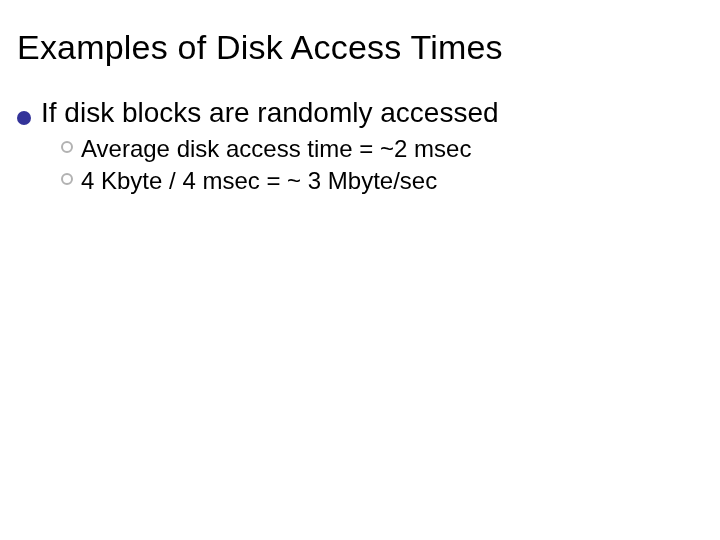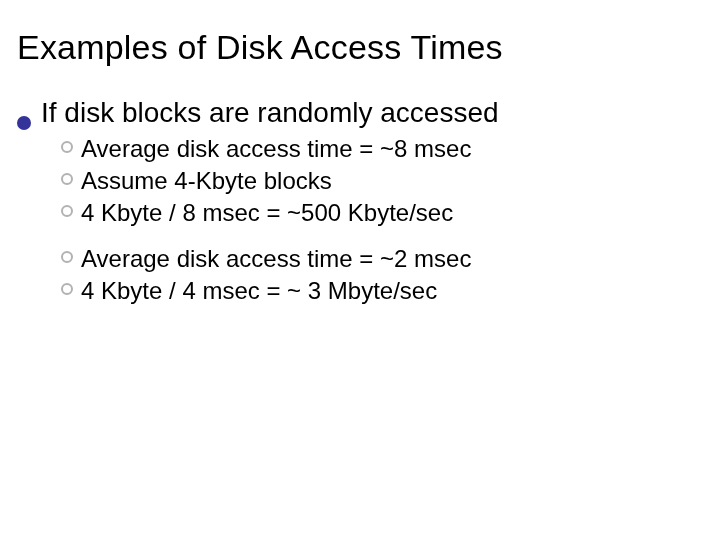--- a/index.html
+++ b/index.html
@@ -1,50 +1,36 @@
 <!DOCTYPE html>
 <html><head>
 <meta charset="utf-8">
 <style>
   * { margin: 0; padding: 0; box-sizing: border-box; }
   html, body { width: 720px; height: 540px; background: #fff; font-family: Arial, Helvetica, sans-serif; color: #000; }
   .slide { width: 720px; height: 540px; padding: 28px 28px 28px 17px; }
   .title { font-size: 34px; font-weight: 400; margin-bottom: 28px; letter-spacing: 0.2px; }
-  .bullet-l1 { display: flex; align-items: flex-end; margin-top: 6px; margin-bottom: 4px; }
+  .bullet-l1 { display: flex; align-items: center; margin-top: 6px; margin-bottom: 4px; }
   .dot { width: 14px; height: 14px; border-radius: 50%; background: #333399; flex: 0 0 auto; margin-top: 10px; margin-right: 10px; }
   .l1-text { font-size: 28px; line-height: 1.25; }
   .sub-list { margin-left: 44px; margin-top: 4px; margin-bottom: 16px; }
   .bullet-l2 { display: flex; align-items: flex-start; margin-bottom: 2px; }
   .circle { width: 12px; height: 12px; border-radius: 50%; border: 2px solid #b2b2b2; flex: 0 0 auto; margin-top: 7px; margin-right: 8px; background: transparent; }
   .l2-text { font-size: 24px; line-height: 1.25; }
 </style>
 </head>
 <body>
 
 <div class="slide">
   <div class="title">Examples of Disk Access Times</div>
 
   <div class="bullet-l1">
     <div class="dot"></div>
     <div class="l1-text">If disk blocks are randomly accessed</div>
   </div>
-  <div class="sub-list">
-    <div class="bullet-l2">
-      <div class="circle"></div>
-      <div class="l2-text">Average disk access time = ~8 msec</div>
-    </div>
-    <div class="bullet-l2">
-      <div class="circle"></div>
-      <div class="l2-text">Assume 4-Kbyte blocks</div>
-    </div>
-    <div class="bullet-l2">
-      <div class="circle"></div>
-      <div class="l2-text">4 Kbyte / 8 msec = ~500 Kbyte/sec</div>
-    </div>
-  </div>
 
   <div class="sub-list">
     <div class="bullet-l2">
       <div class="circle"></div>
       <div class="l2-text">Average disk access time = ~2 msec</div>
     </div>
     <div class="bullet-l2">
       <div class="circle"></div>
       <div class="l2-text">4 Kbyte / 4 msec = ~ 3 Mbyte/sec</div>
     </div>

